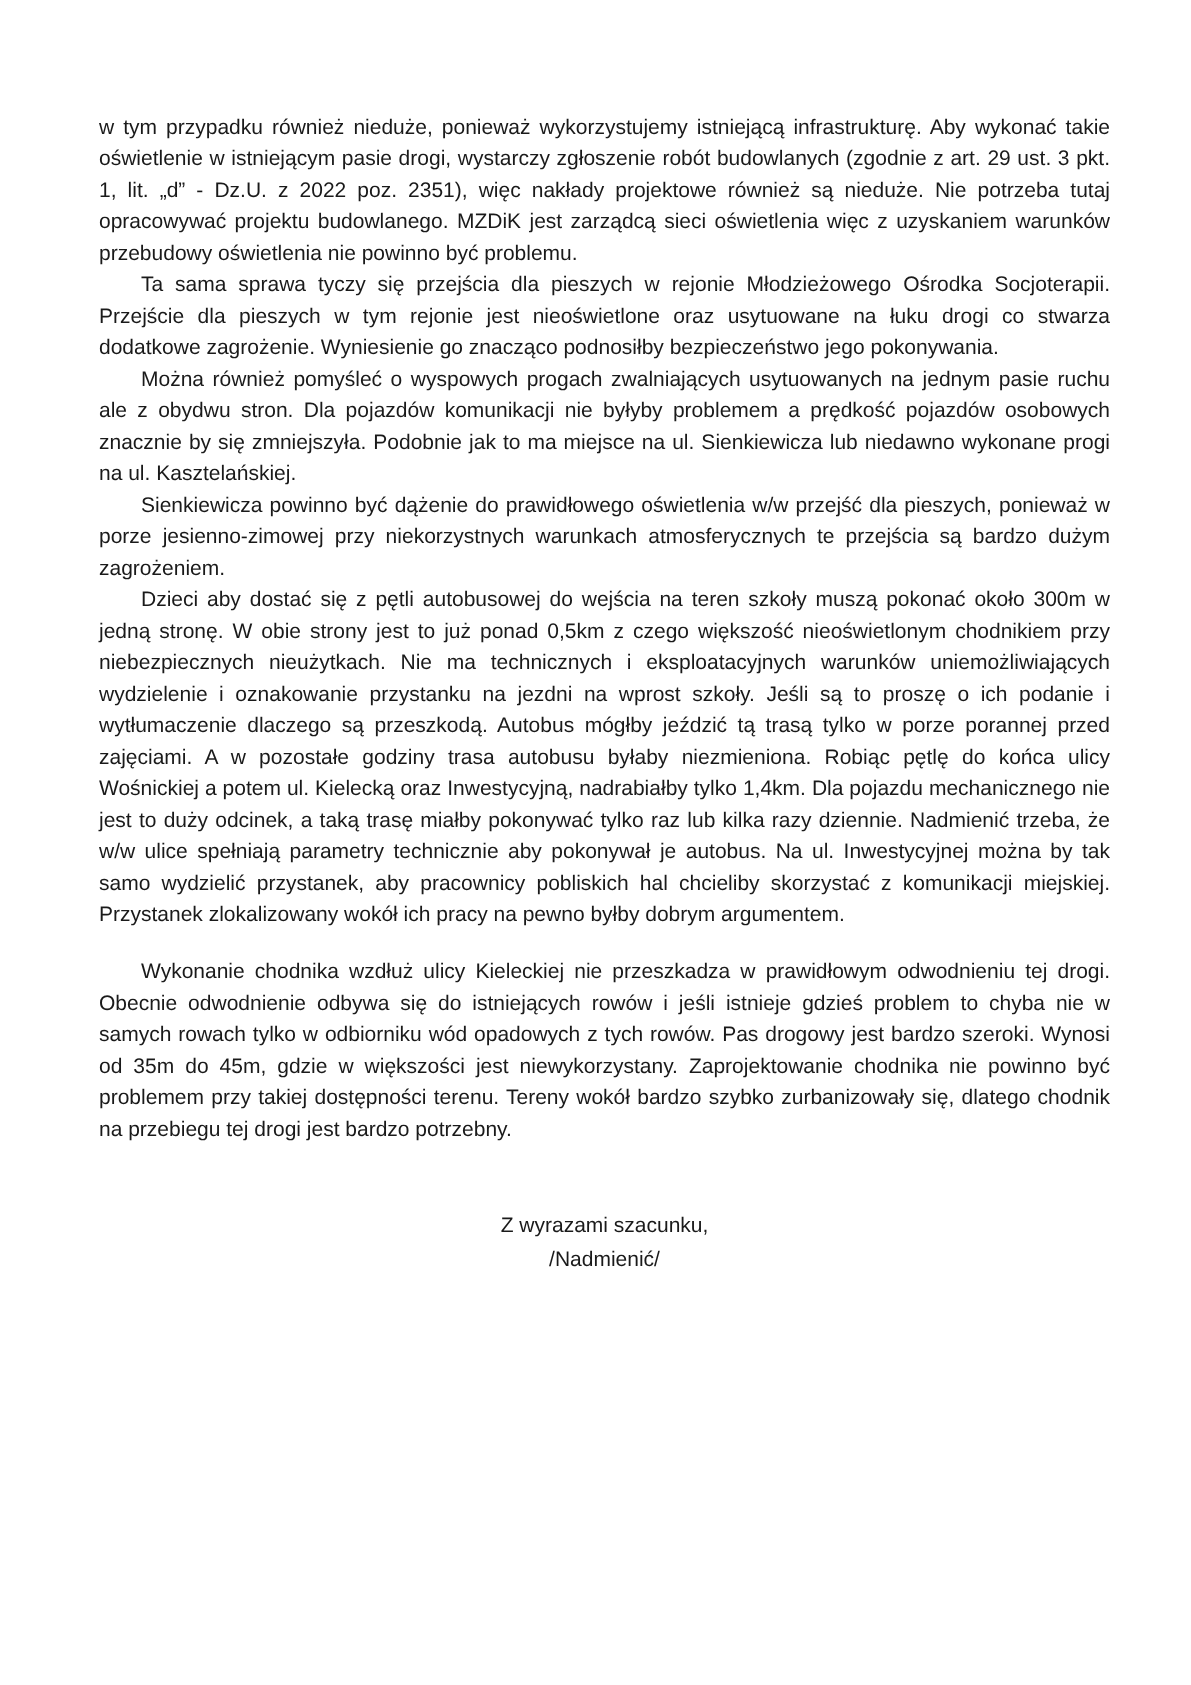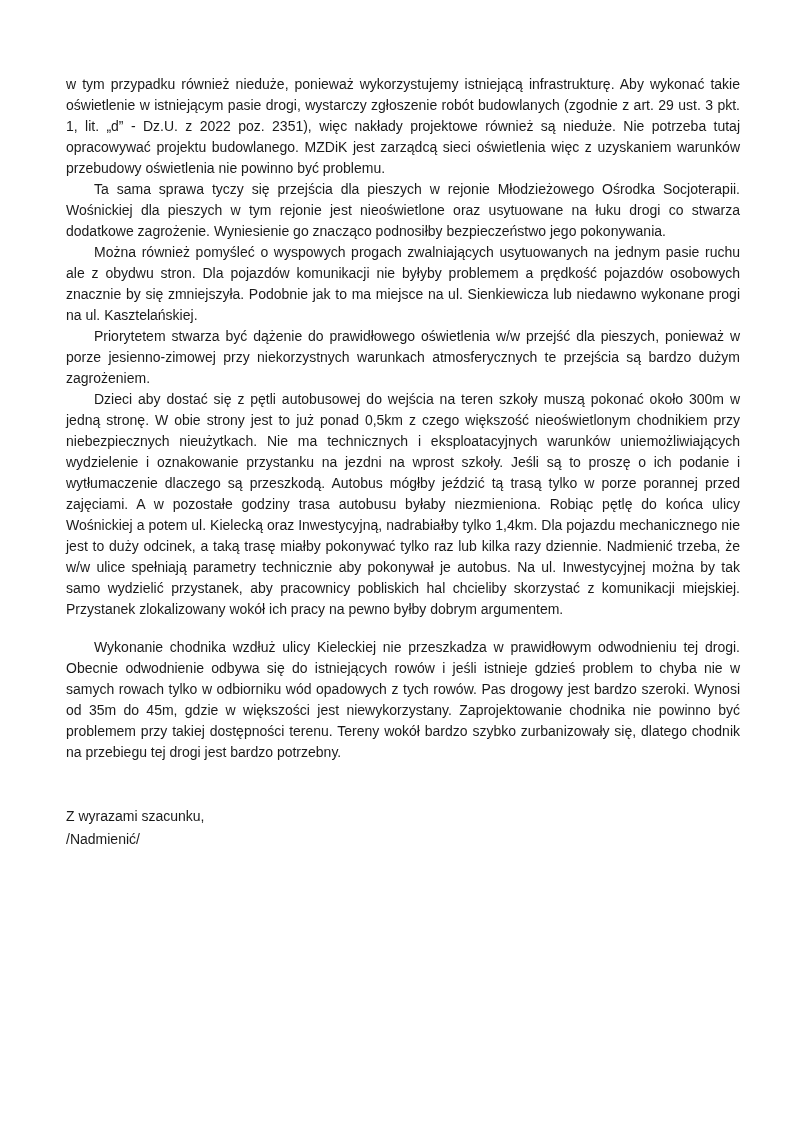--- a/index.html
+++ b/index.html
@@ -27,39 +27,39 @@
     text-indent: 28px;
   }
   .para.noindent {
     text-indent: 0;
   }
   .para.spaced {
     margin-top: 17px;
   }
   .closing {
     margin-top: 42px;
-    text-align: left;
+    text-align: center;
   }
   .closing p {
     margin: 0;
     line-height: 23px;
   }
 </style>
 </head>
 <body>
 
 <div class="page">
 
   <p class="para noindent">w tym przypadku również nieduże, ponieważ wykorzystujemy istniejącą infrastrukturę. Aby wykonać takie oświetlenie w istniejącym pasie drogi, wystarczy zgłoszenie robót budowlanych (zgodnie z art. 29 ust. 3 pkt. 1, lit. „d” - Dz.U. z 2022 poz. 2351), więc nakłady projektowe również są nieduże. Nie potrzeba tutaj opracowywać projektu budowlanego. MZDiK jest zarządcą sieci oświetlenia więc z uzyskaniem warunków przebudowy oświetlenia nie powinno być problemu.</p>
 
-  <p class="para">Ta sama sprawa tyczy się przejścia dla pieszych w rejonie Młodzieżowego Ośrodka Socjoterapii. Wośnickiej dla pieszych w tym rejonie jest nieoświetlone oraz usytuowane na łuku drogi co stwarza dodatkowe zagrożenie. Wyniesienie go znacząco podnosiłby bezpieczeństwo jego pokonywania.</p>
+  <p class="para">Ta sama sprawa tyczy się przejścia dla pieszych w rejonie Młodzieżowego Ośrodka Socjoterapii. Przejście dla pieszych w tym rejonie jest nieoświetlone oraz usytuowane na łuku drogi co stwarza dodatkowe zagrożenie. Wyniesienie go znacząco podnosiłby bezpieczeństwo jego pokonywania.</p>
 
   <p class="para">Można również pomyśleć o wyspowych progach zwalniających usytuowanych na jednym pasie ruchu ale z obydwu stron. Dla pojazdów komunikacji nie byłyby problemem a prędkość pojazdów osobowych znacznie by się zmniejszyła. Podobnie jak to ma miejsce na ul. Sienkiewicza lub niedawno wykonane progi na ul. Kasztelańskiej.</p>
 
-  <p class="para">Priorytetem stwarza być dążenie do prawidłowego oświetlenia w/w przejść dla pieszych, ponieważ w porze jesienno-zimowej przy niekorzystnych warunkach atmosferycznych te przejścia są bardzo dużym zagrożeniem.</p>
+  <p class="para">Sienkiewicza powinno być dążenie do prawidłowego oświetlenia w/w przejść dla pieszych, ponieważ w porze jesienno-zimowej przy niekorzystnych warunkach atmosferycznych te przejścia są bardzo dużym zagrożeniem.</p>
 
   <p class="para">Dzieci aby dostać się z pętli autobusowej do wejścia na teren szkoły muszą pokonać około 300m w jedną stronę. W obie strony jest to już ponad 0,5km z czego większość nieoświetlonym chodnikiem przy niebezpiecznych nieużytkach. Nie ma technicznych i eksploatacyjnych warunków uniemożliwiających wydzielenie i oznakowanie przystanku na jezdni na wprost szkoły. Jeśli są to proszę o ich podanie i wytłumaczenie dlaczego są przeszkodą. Autobus mógłby jeździć tą trasą tylko w porze porannej przed zajęciami. A w pozostałe godziny trasa autobusu byłaby niezmieniona. Robiąc pętlę do końca ulicy Wośnickiej a potem ul. Kielecką oraz Inwestycyjną, nadrabiałby tylko 1,4km. Dla pojazdu mechanicznego nie jest to duży odcinek, a taką trasę miałby pokonywać tylko raz lub kilka razy dziennie. Nadmienić trzeba, że w/w ulice spełniają parametry technicznie aby pokonywał je autobus. Na ul. Inwestycyjnej można by tak samo wydzielić przystanek, aby pracownicy pobliskich hal chcieliby skorzystać z komunikacji miejskiej. Przystanek zlokalizowany wokół ich pracy na pewno byłby dobrym argumentem.</p>
 
   <p class="para spaced">Wykonanie chodnika wzdłuż ulicy Kieleckiej nie przeszkadza w prawidłowym odwodnieniu tej drogi. Obecnie odwodnienie odbywa się do istniejących rowów i jeśli istnieje gdzieś problem to chyba nie w samych rowach tylko w odbiorniku wód opadowych z tych rowów. Pas drogowy jest bardzo szeroki. Wynosi od 35m do 45m, gdzie w większości jest niewykorzystany. Zaprojektowanie chodnika nie powinno być problemem przy takiej dostępności terenu. Tereny wokół bardzo szybko zurbanizowały się, dlatego chodnik na przebiegu tej drogi jest bardzo potrzebny.</p>
 
   <div class="closing">
     <p>Z wyrazami szacunku,</p>
     <p>/Nadmienić/</p>
   </div>
 

